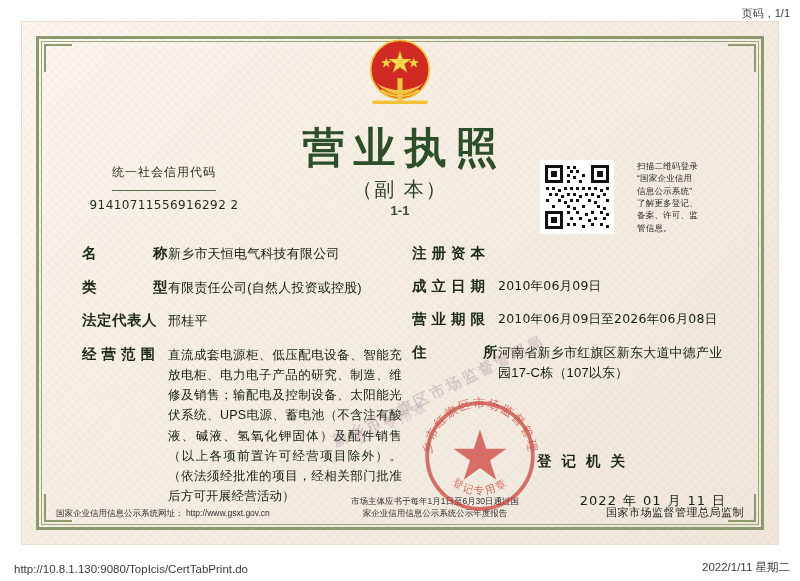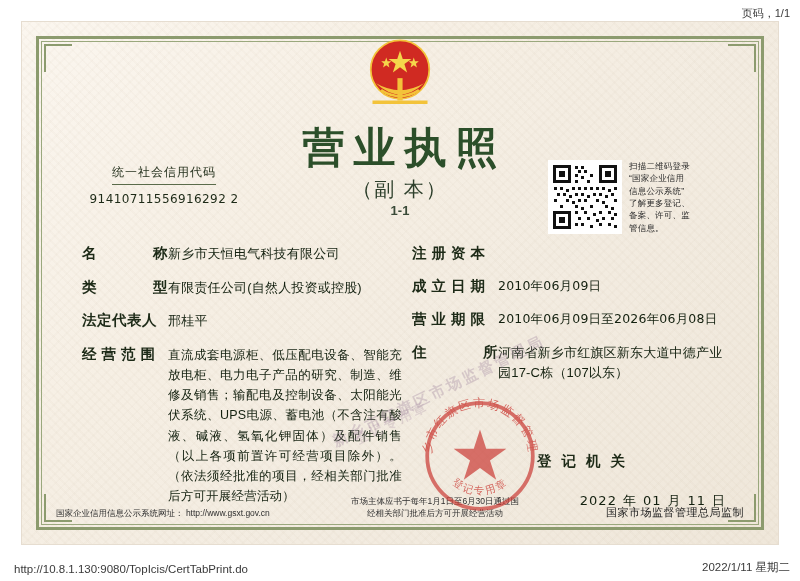--- a/index.html
+++ b/index.html
@@ -139,39 +139,39 @@
     left: 62px;
     width: 160px;
     text-align: center;
     z-index: 4;
   }
   .credit-code-label {
     font-size: 12px;
     color: #27331f;
     letter-spacing: 1px;
     border-bottom: 1px solid #5a6b4a;
-    padding-bottom: 3px;
+    padding-bottom: 9px;
     display: inline-block;
   }
   .credit-code-value {
     margin-top: 7px;
     font-size: 12px;
     color: #1d2a17;
     letter-spacing: 0.4px;
     font-family: "DejaVu Sans", sans-serif;
   }
 
   
   .qr-block {
     position: absolute;
     top: 138px;
-    right: 52px;
+    right: 60px;
     width: 178px;
     display: flex;
-    gap: 7px;
+    gap: 23px;
     z-index: 4;
   }
   .qr-code {
     width: 74px;
     height: 74px;
     background: #ffffff;
     padding: 2px;
     box-sizing: border-box;
   }
   .qr-note {
@@ -517,21 +517,21 @@
     <span>2022</span><span class="cn">年</span><span>01</span><span class="cn">月</span><span>11</span><span class="cn">日</span>
   </div>
 
   <div class="cert-footer">
     <div class="footer-left">
       <span>国家企业信用信息公示系统网址：</span>
       <a class="footer-link" href="#">http://www.gsxt.gov.cn</a>
     </div>
     <div class="footer-center">
       <div>市场主体应书于每年1月1日至6月30日通过国</div>
-      <div>经相关部门批准后方可开展经营活动</div>
+      <div>家企业信用信息公示系统公示年度报告</div>
     </div>
     <div class="footer-right">国家市场监督管理总局监制</div>
   </div>
 
 </div>
 
 <div class="print-chrome" id="print-url">http://10.8.1.130:9080/TopIcis/CertTabPrint.do</div>
 <div class="print-chrome" id="print-date">2022/1/11 星期二</div>
 
 </body></html>

